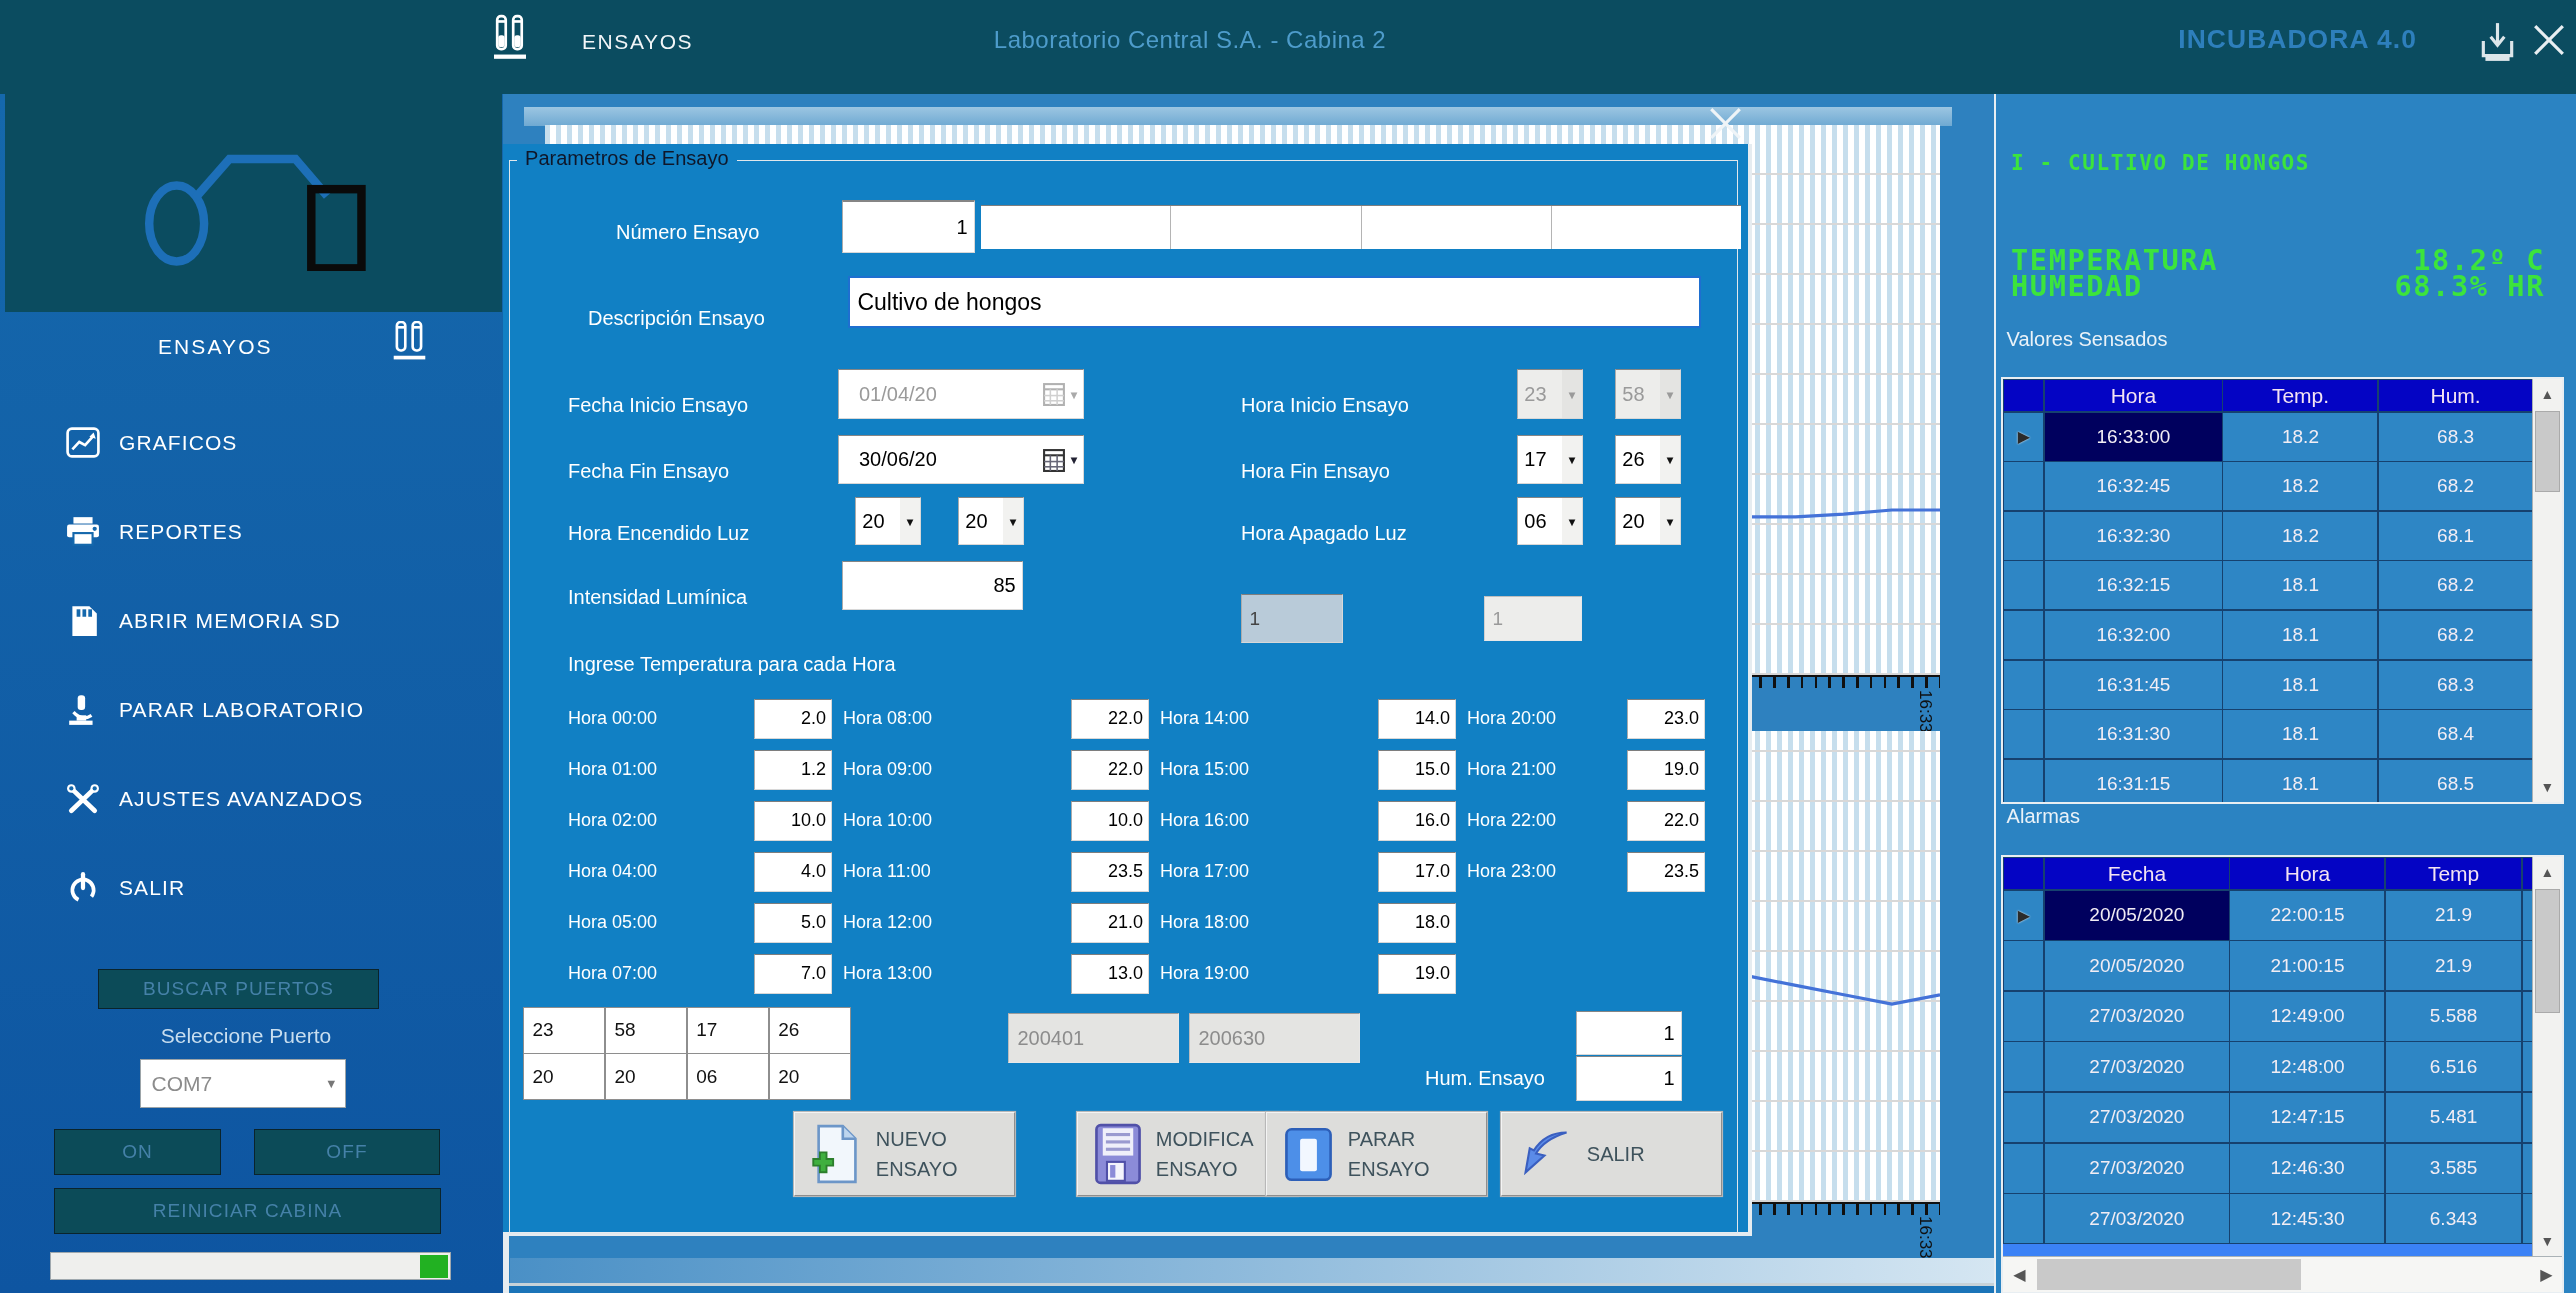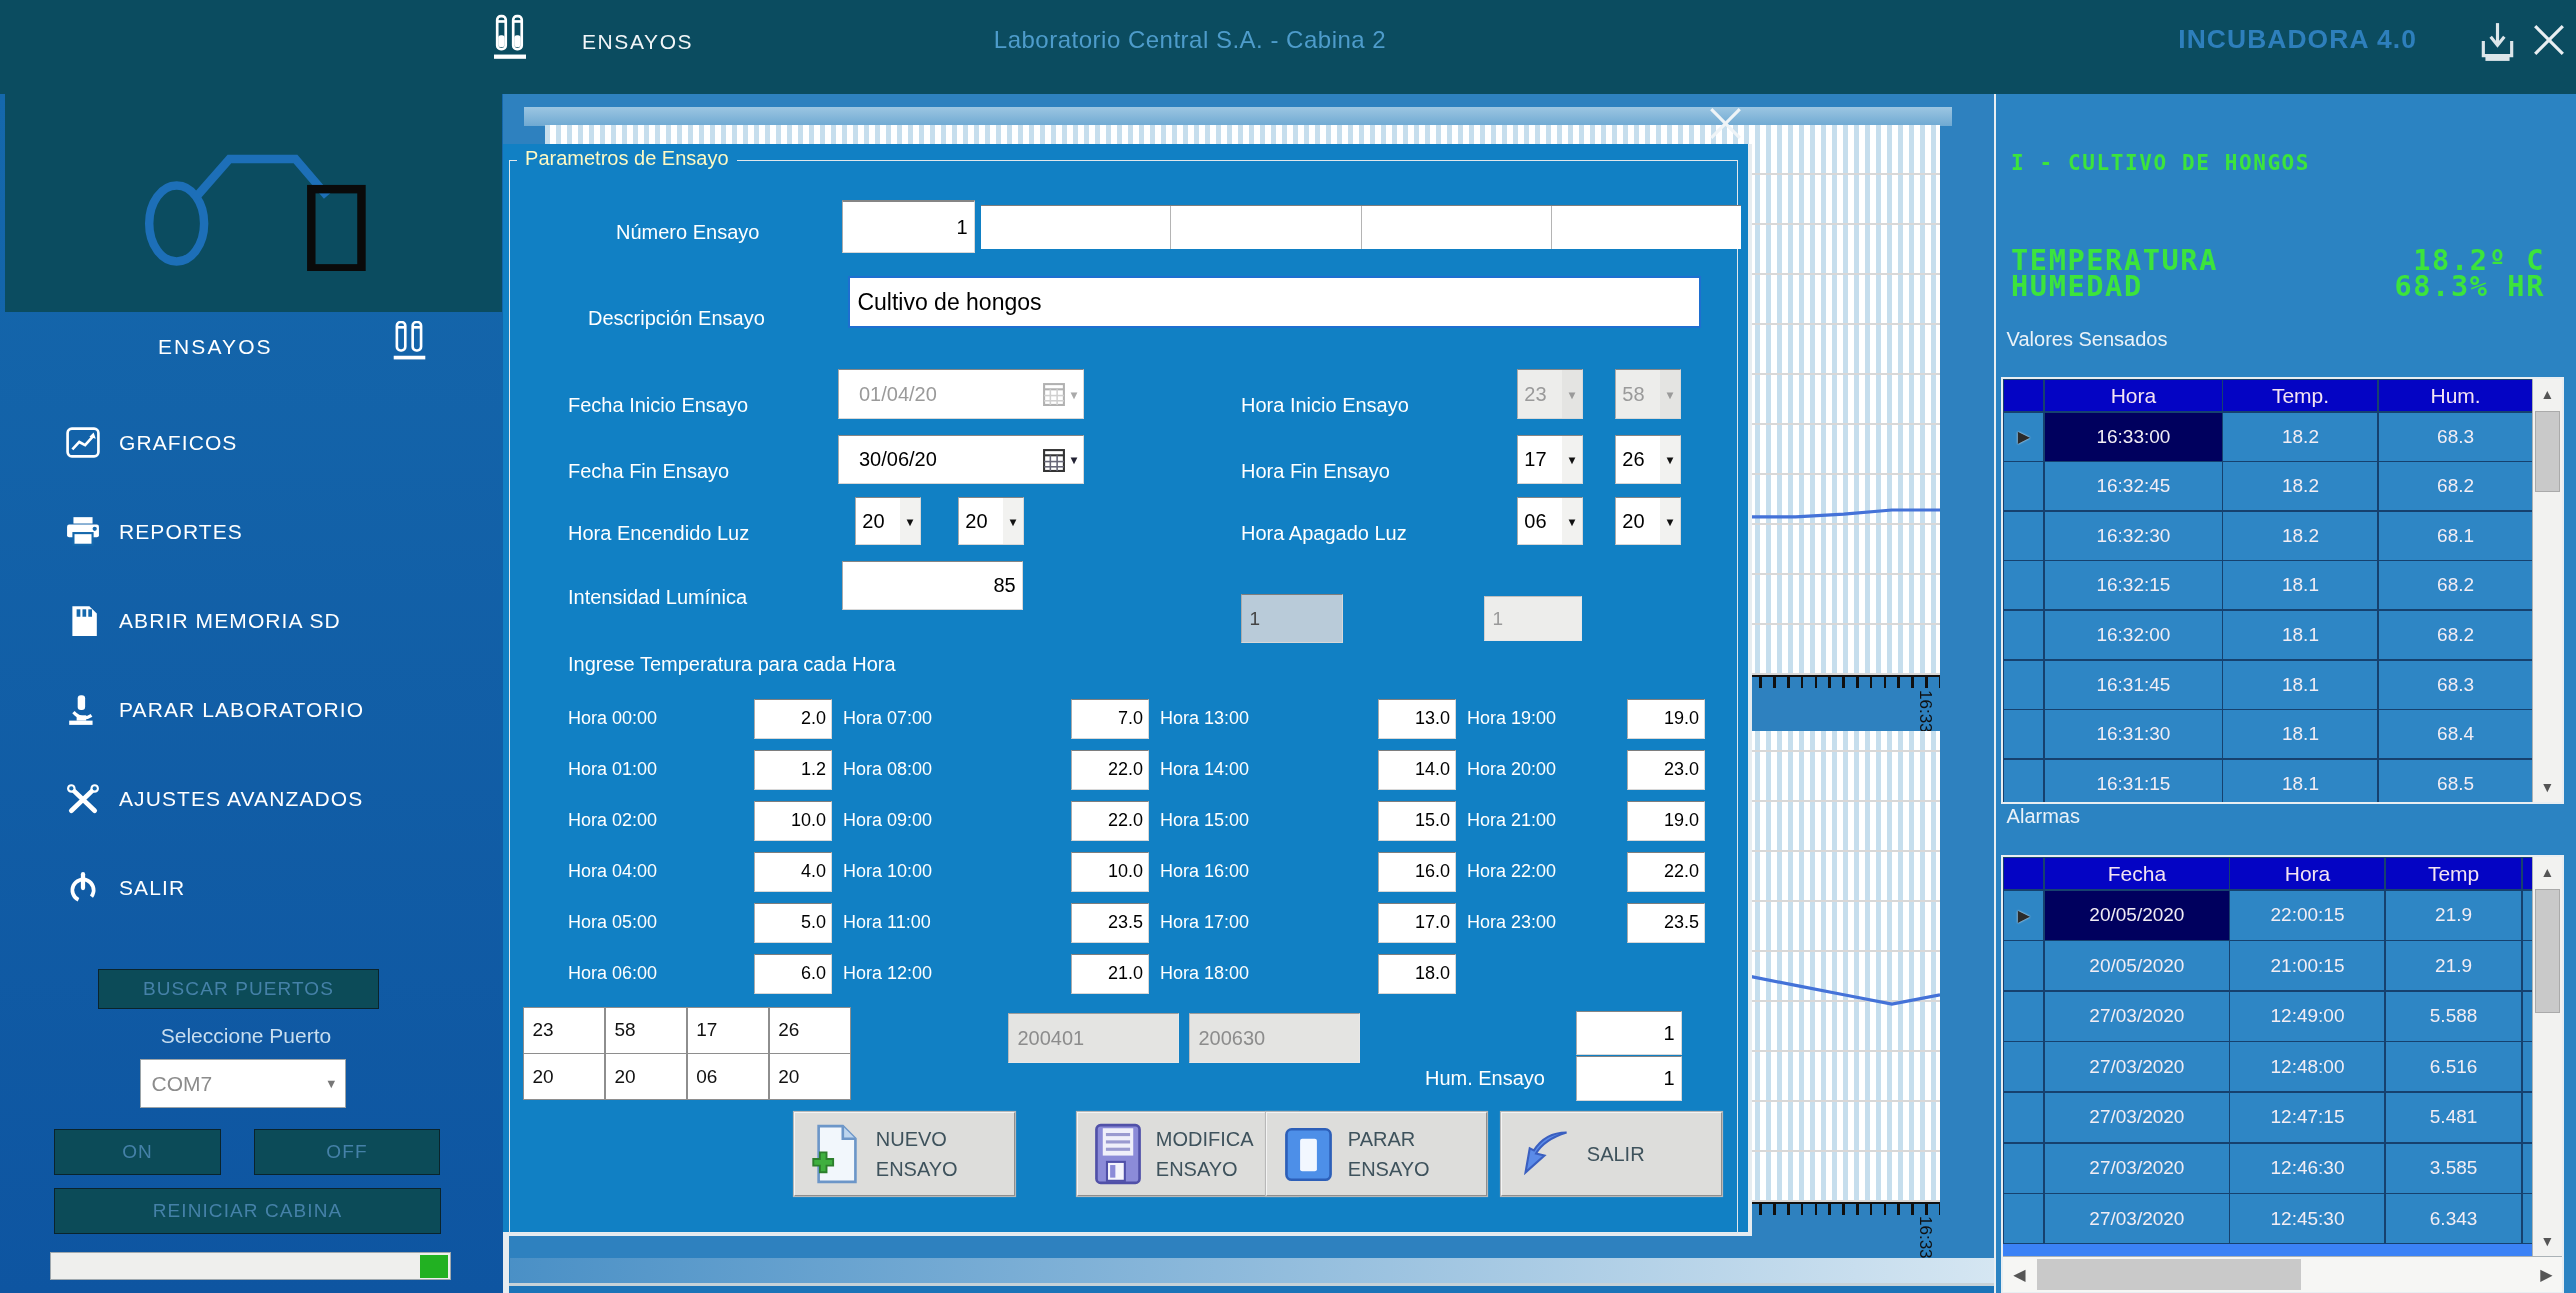--- a/index.html
+++ b/index.html
@@ -34,21 +34,21 @@
         repeating-linear-gradient(90deg,#C6DEED 0 4.8px,#FFFFFF 4.8px 11px);}
   .axis{border-top:2.1px solid #101010;
         background:repeating-linear-gradient(90deg,#101010 0 2.6px,transparent 2.6px 13.8px);}
   .tick-label{color:#101010;font-size:17px;transform:rotate(90deg);transform-origin:left top;white-space:nowrap;}
   
   .dialog{left:503px;top:144px;width:1245px;height:1088px;background:#1180C4;
           border-right:4.2px solid #E6ECF0;border-bottom:4.2px solid #E6ECF0;}
   .wstrip{left:503px;top:144px;width:6.3px;height:1149px;background:#E6ECF0;}
   .fieldset{border:1.6px solid #E2E8EC;}
   .legend{position:absolute;top:-13.8px;left:6.3px;background:#1180C4;padding:0 8.5px;
-          color:#fef9c3;font-size:20px;text-align:center;}
+          color:#0f172a;font-size:20px;text-align:center;}
   .lbl{color:#FFFFFF;font-size:20px;white-space:nowrap;}
   .inp{background:#FFFFFF;border:1.6px solid;border-color:#858585 #D8D8D8 #D8D8D8 #ABABAB;
        color:#000;font-size:20px;display:flex;align-items:center;box-sizing:border-box;}
   .inp.right{justify-content:flex-end;padding-right:6.3px;}
   .cellrow{display:flex;border-top:1.6px solid #7E7E7E;background:#FFF;box-sizing:border-box;}
   .cellrow .c{flex:1;border-right:1.1px solid #B4B4B4;background:#FFF;}
   .cellrow .c:last-child{border-right:none;}
   .spin{background:#FFF;border:1.6px solid;border-color:#858585 #D8D8D8 #D8D8D8 #ABABAB;
         display:flex;align-items:center;box-sizing:border-box;font-size:20px;color:#000;}
   .spin .v{flex:1;padding-left:6.3px;} .spin .ar{width:20px;text-align:center;font-size:11.6px;color:#111;background:#F2F2F0;align-self:stretch;display:flex;align-items:center;justify-content:center;}
@@ -361,24 +361,20 @@
         <div class="hour-item">
           <span class="hlbl">Hora 04:00</span>
           <span class="hfld">4.0</span>
         </div>
 
         <div class="hour-item">
           <span class="hlbl">Hora 05:00</span>
           <span class="hfld">5.0</span>
         </div>
 
-        <div class="hour-item">
-          <span class="hlbl">Hora 06:00</span>
-          <span class="hfld">6.0</span>
-        </div>
 
         <div class="hour-item">
           <span class="hlbl">Hora 07:00</span>
           <span class="hfld">7.0</span>
         </div>
 
         <div class="hour-item">
           <span class="hlbl">Hora 08:00</span>
           <span class="hfld">22.0</span>
         </div>

